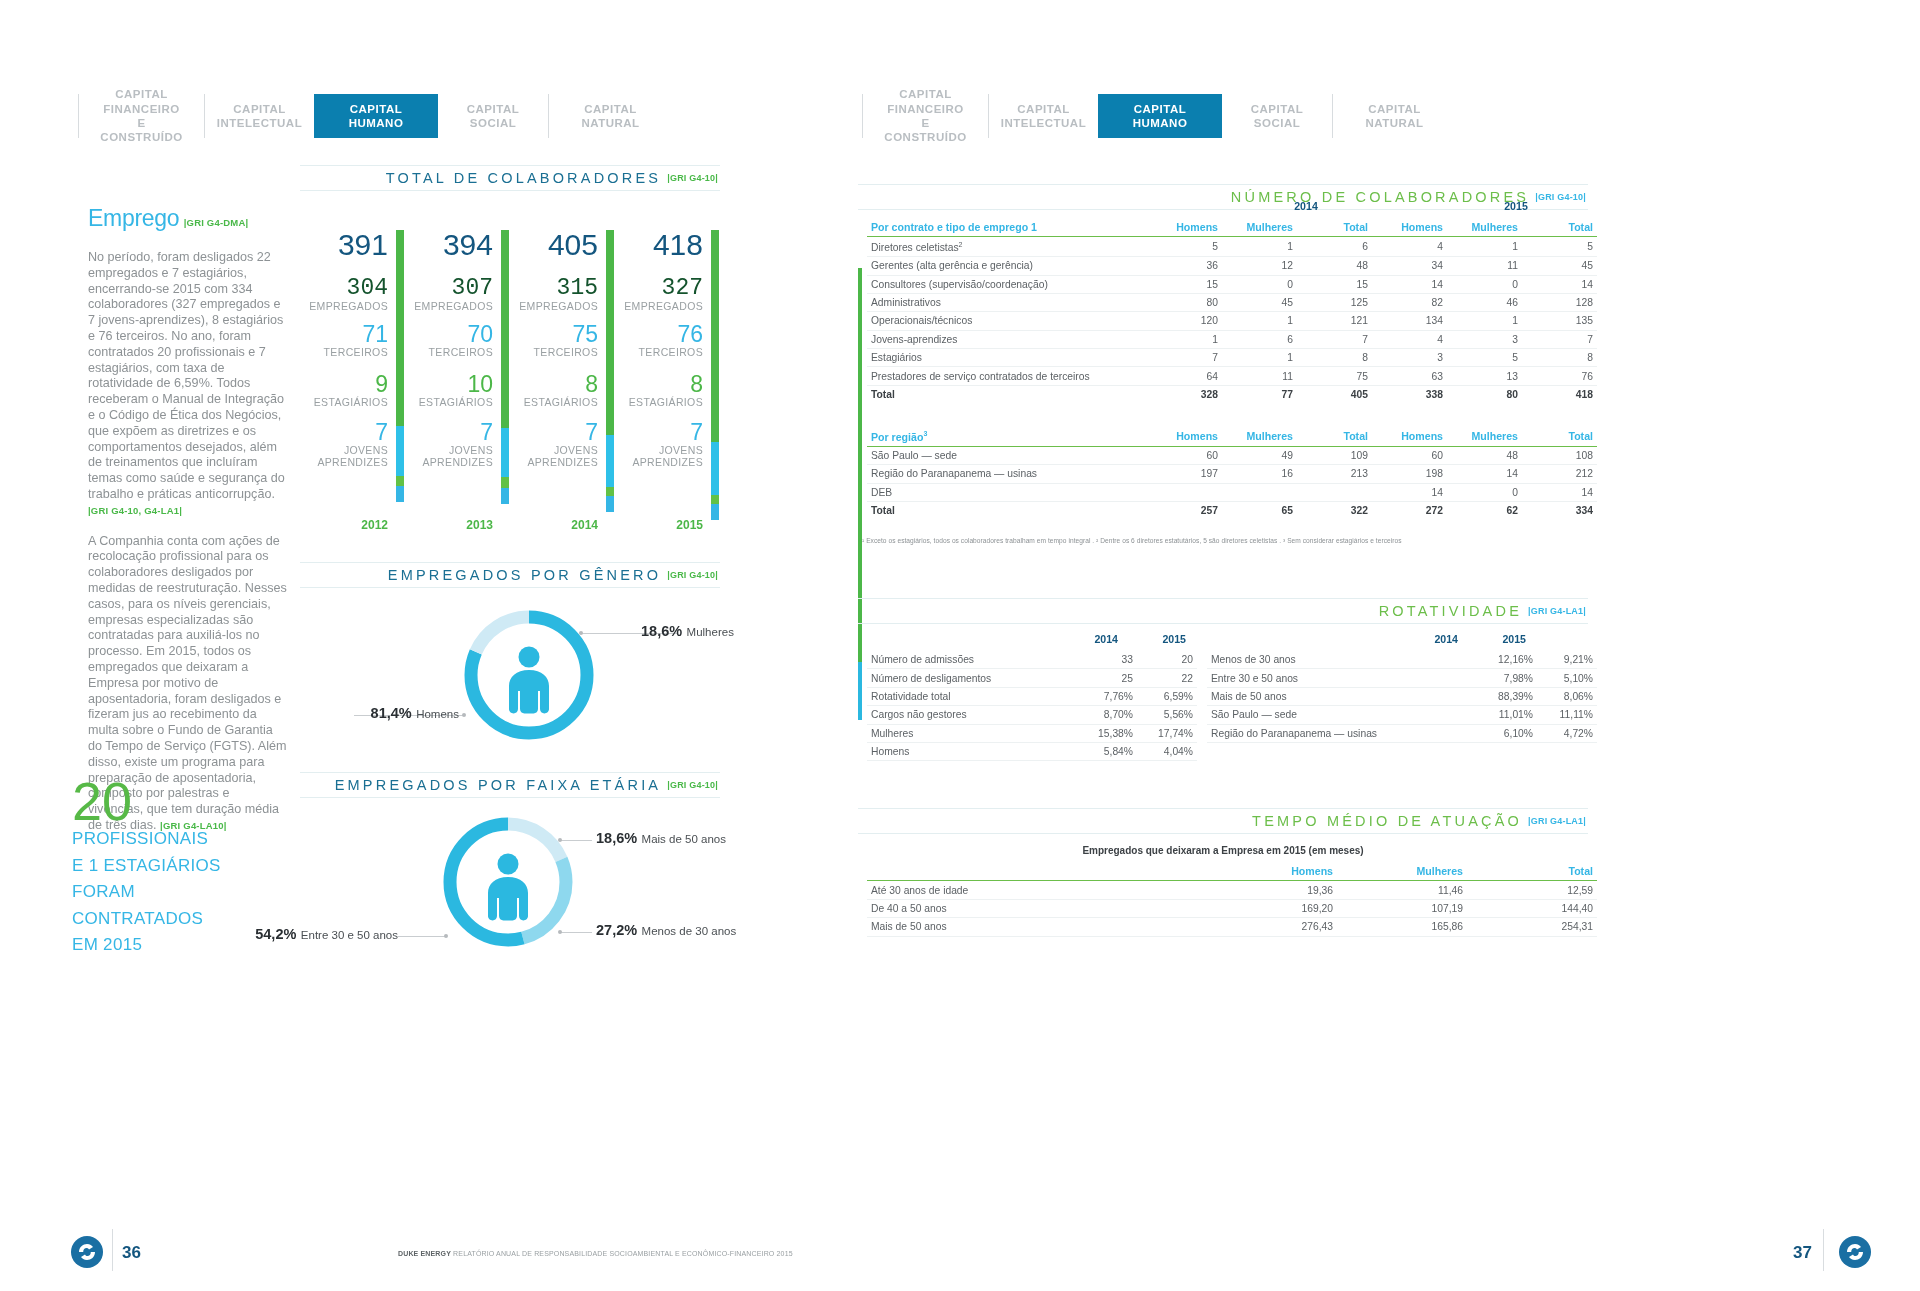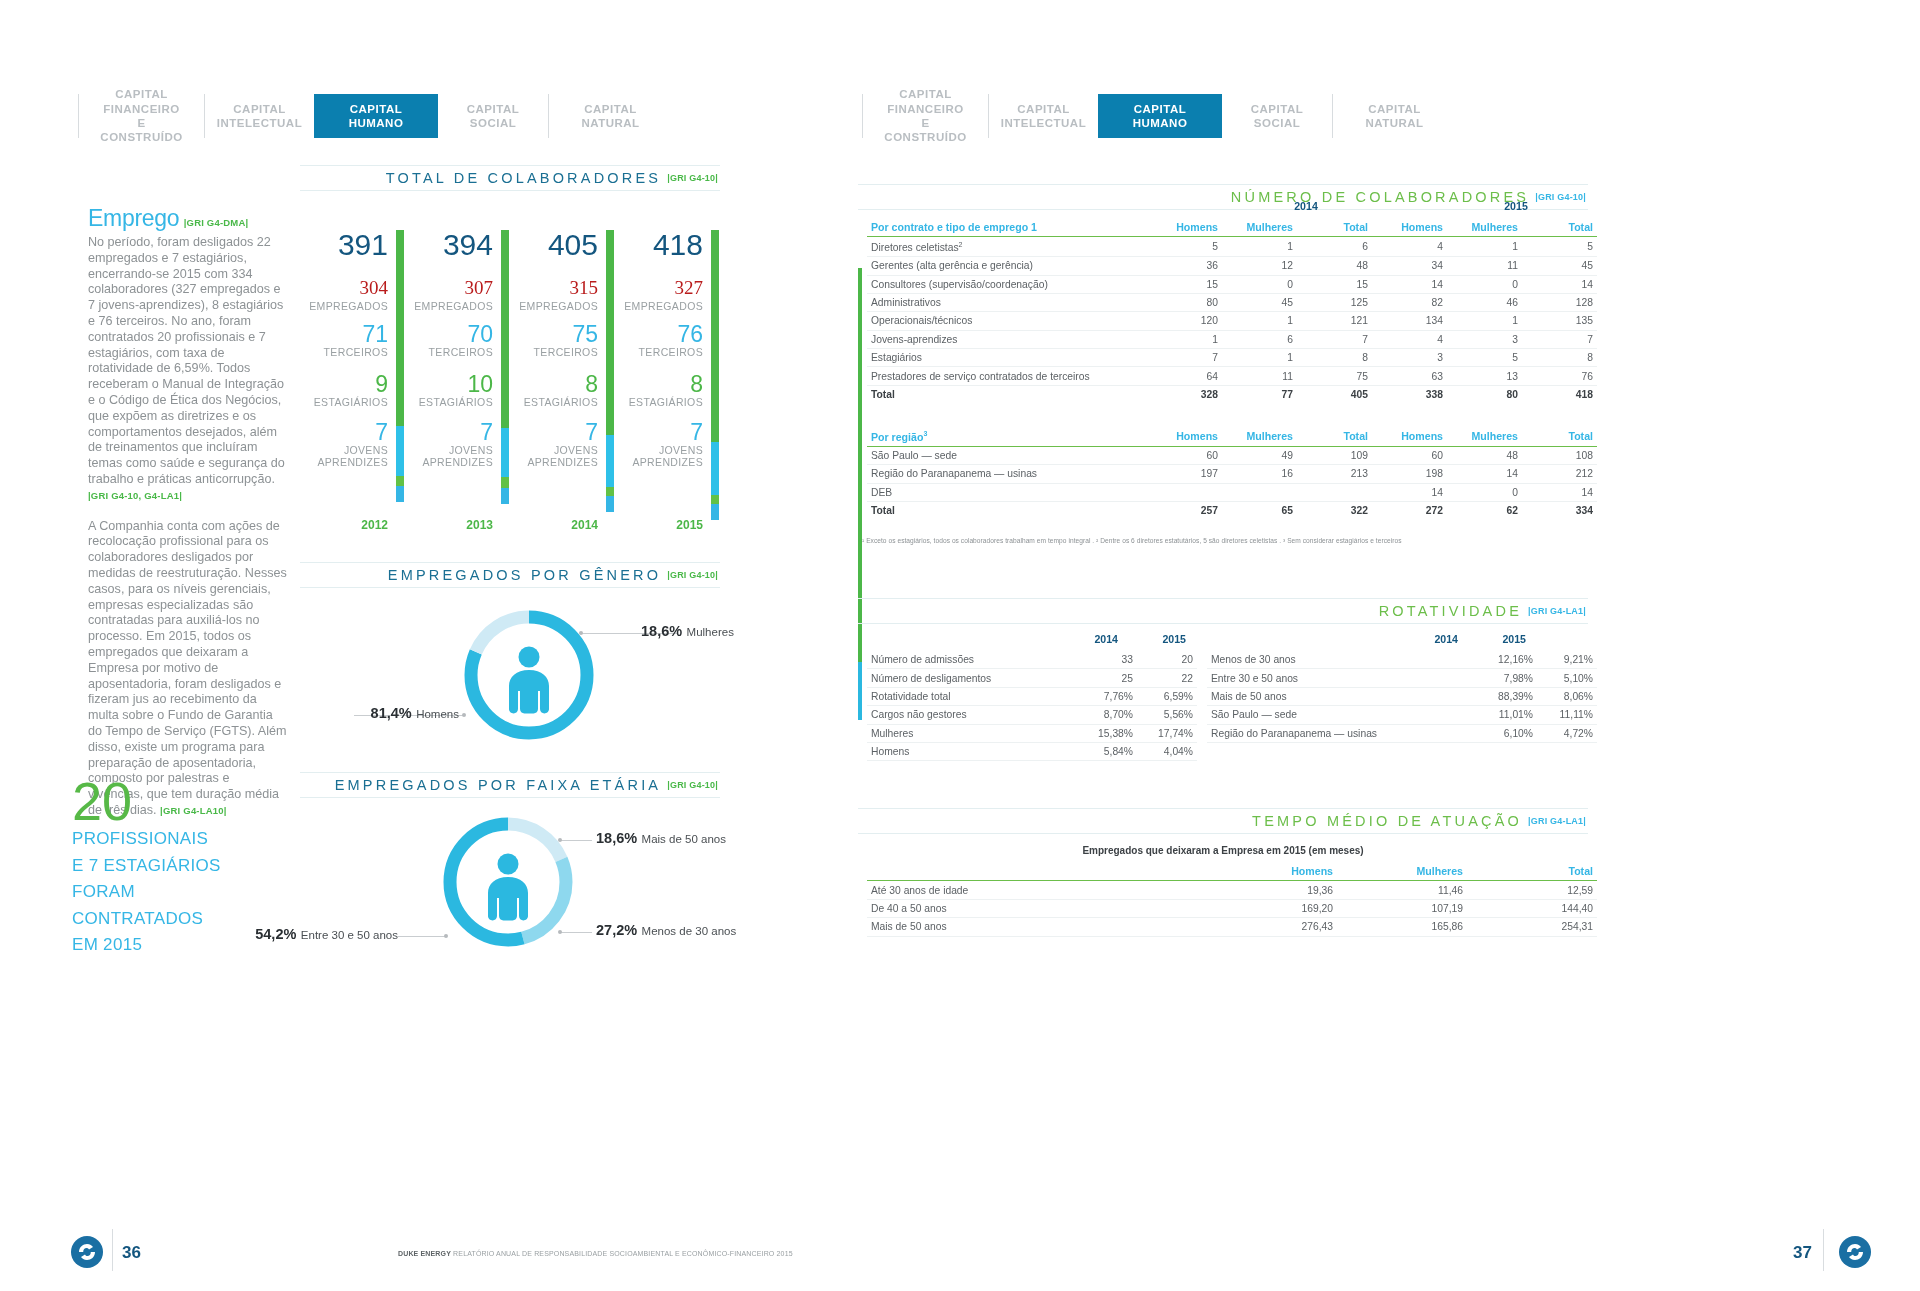--- a/index.html
+++ b/index.html
@@ -27,21 +27,21 @@
 
   
   .l-col { position: absolute; left: 88px; top: 205px; width: 200px; }
   .emprego-h {
     font-size: 23px; color: #35b6e5; font-weight: 400;
     font-family: "Liberation Sans Narrow", "Liberation Sans", sans-serif;
     letter-spacing: -.3px; display: inline-block; vertical-align: baseline;
   }
   .gri { font-size: 9.5px; font-weight: 700; color: #49b848; letter-spacing: .2px; }
   .body-p {
-    font-size: 12.6px; line-height: 15.8px; color: #8d9295; margin-top: 3px;
+    font-size: 12.6px; line-height: 15.8px; color: #8d9295; margin-top: 18px;
   }
   .body-p + .body-p { margin-top: 15px; }
 
   .bignum {
     position: absolute; left: 72px; top: 770px;
     font-size: 54px; color: #57b947; font-weight: 400;
     font-family: "Liberation Sans Narrow", "Liberation Sans", sans-serif;
   }
   .bigcap { position: absolute; left: 72px; top: 826px; width: 230px; }
   .bigcap div {
@@ -67,22 +67,22 @@
   .bar {
     position: absolute; right: 0; top: 0; width: 8px;
   }
   .bar .seg-green { background: #4cb748; width: 100%; }
   .bar .seg-cyan  { background: #2ec0e8; width: 100%; }
   .bar .seg-lgreen{ background: #63c145; width: 100%; }
   .bar .seg-blue  { background: #35b6e5; width: 100%; }
   .labels { position: absolute; right: 16px; top: 0; text-align: right; width: 86px; }
   .v-total { font-size: 30px; color: #14567f; line-height: 30px;
              font-family: "Liberation Sans Narrow","Liberation Sans",sans-serif; }
-  .v-emp { font-size: 19px; color: #b91c1c; line-height: 24px; margin-top: 16px;
-           font-family:Liberation Serif, serif;}
+  .v-emp { font-size: 23px; color: #14532d; line-height: 24px; margin-top: 16px;
+           font-family:Liberation Mono, monospace;}
   .v-ter { font-size: 23px; color: #35b6e5; line-height: 24px; margin-top: 10px;
            font-family:"Liberation Sans Narrow","Liberation Sans",sans-serif;}
   .v-est { font-size: 23px; color: #4cb748; line-height: 24px; margin-top: 14px;
            font-family:"Liberation Sans Narrow","Liberation Sans",sans-serif;}
   .v-jov { font-size: 23px; color: #35b6e5; line-height: 24px; margin-top: 12px;
            font-family:"Liberation Sans Narrow","Liberation Sans",sans-serif;}
   .cap { font-size: 10.5px; color: #9aa0a3; letter-spacing: .35px; line-height: 12px; }
   .yr { position: absolute; top: 288px; right: 16px; width: 86px; text-align: right;
         font-size: 12px; color: #4cb748; font-weight: 700;
         font-family:"Liberation Sans Narrow","Liberation Sans",sans-serif;}
@@ -144,21 +144,21 @@
         <span class="emprego-h">Emprego</span>
         <span class="gri">|GRI G4-DMA|</span>
       </div>
       <p class="body-p"><span>No período, foram desligados 22 empregados e 7 estagiários, encerrando-se 2015 com 334 colaboradores (327 empregados e 7 jovens-aprendizes), 8 estagiários e 76 terceiros. No ano, foram contratados 20 profissionais e 7 estagiários, com taxa de rotatividade de 6,59%. Todos receberam o Manual de Integração e o Código de Ética dos Negócios, que expõem as diretrizes e os comportamentos desejados, além de treinamentos que incluíram temas como saúde e segurança do trabalho e práticas anticorrupção.</span> <span class="gri">|GRI G4-10, G4-LA1|</span></p>
       <p class="body-p"><span>A Companhia conta com ações de recolocação profissional para os colaboradores desligados por medidas de reestruturação. Nesses casos, para os níveis gerenciais, empresas especializadas são contratadas para auxiliá-los no processo. Em 2015, todos os empregados que deixaram a Empresa por motivo de aposentadoria, foram desligados e fizeram jus ao recebimento da multa sobre o Fundo de Garantia do Tempo de Serviço (FGTS). Além disso, existe um programa para preparação de aposentadoria, composto por palestras e vivências, que tem duração média de três dias.</span> <span class="gri">|GRI G4-LA10|</span></p>
     </div>
 
     <div class="bignum">20</div>
     <div class="bigcap">
       <div>PROFISSIONAIS</div>
-      <div>E 7 ESTAGIÁRIOS</div>
+      <div>E 1 ESTAGIÁRIOS</div>
       <div>FORAM</div>
       <div>CONTRATADOS</div>
       <div>EM 2015</div>
     </div>
 
     <div class="sec" style="left:300px; top:165px; width:420px;">
       <span class="t blue">TOTAL DE COLABORADORES</span>
       <span class="g">|GRI G4-10|</span>
     </div>
 

